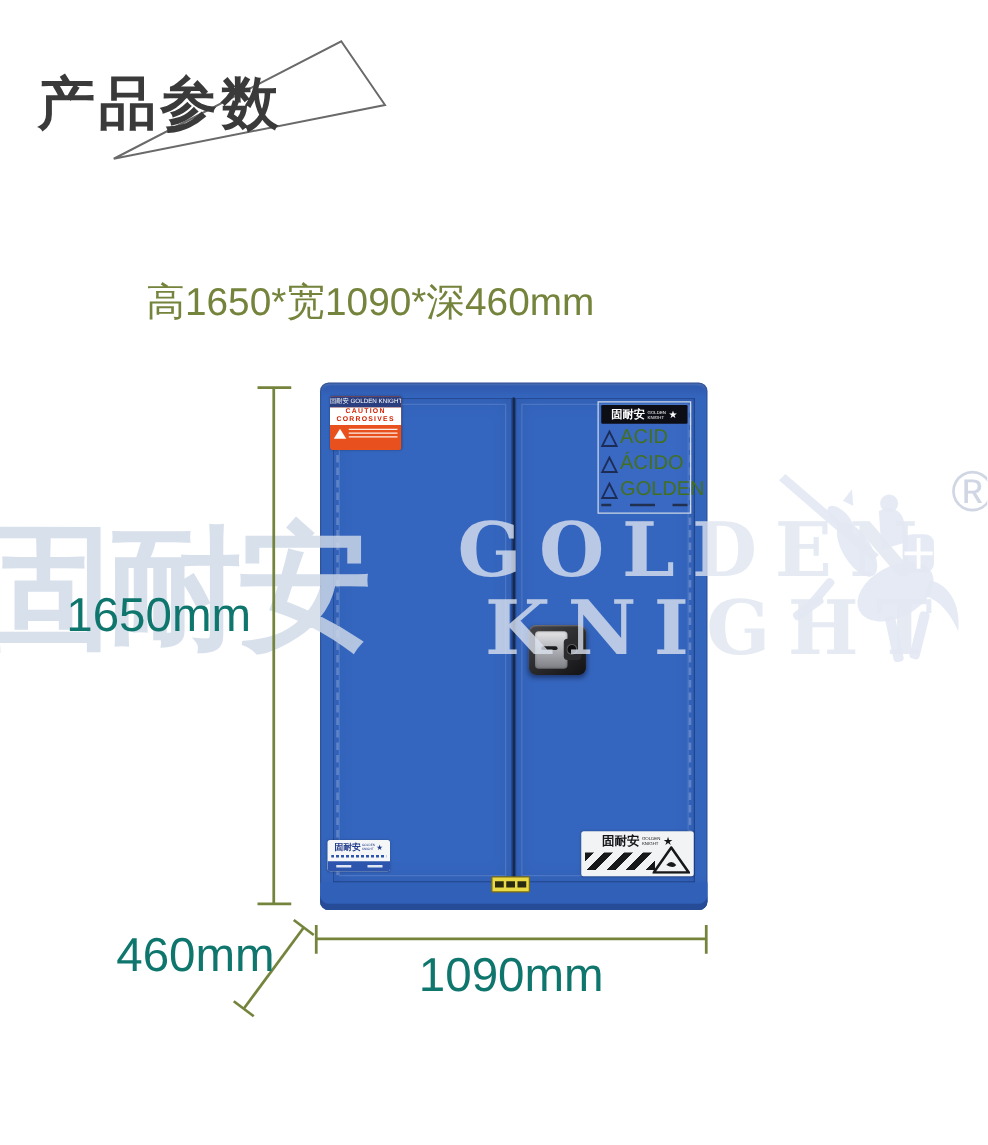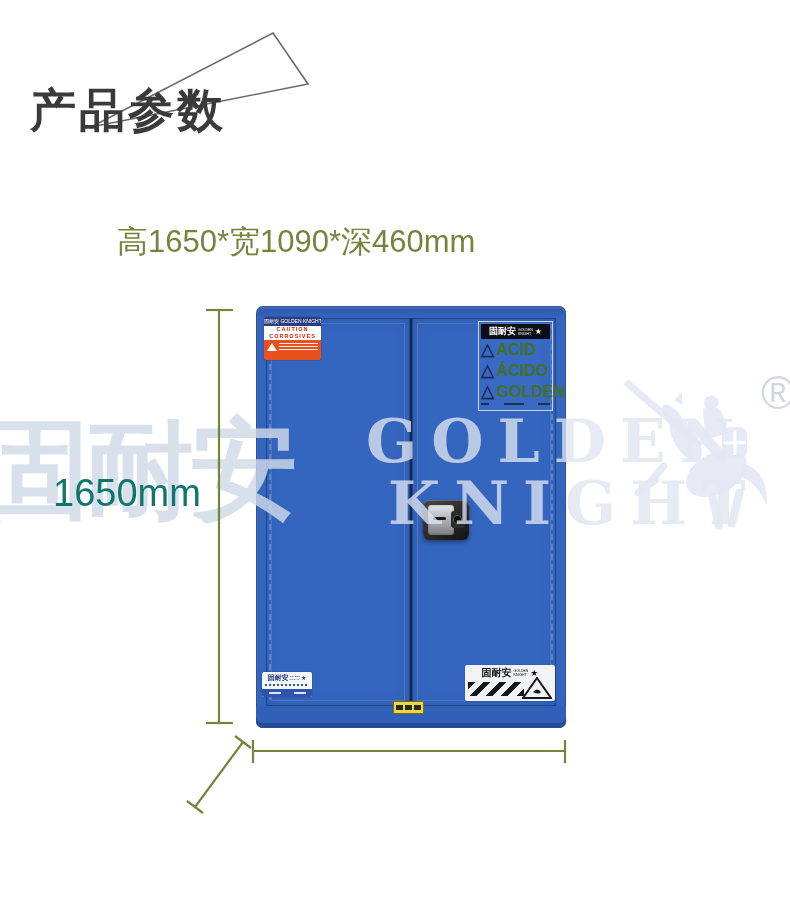--- a/index.html
+++ b/index.html
@@ -3,21 +3,21 @@
 <meta charset="utf-8">
 <style>
   * { margin:0; padding:0; box-sizing:border-box; }
   html,body { background:#ffffff; }
   body { font-family:"Liberation Sans", sans-serif; }
   #stage { position:relative; width:790px; height:916px; background:#fff; overflow:hidden; }
 
   
   .title-tri { position:absolute; left:85px; top:28px; width:230px; height:105px; }
   .page-title { position:absolute; left:30px; top:52px; font-size:46px; font-weight:700;
-                color:#3a3a3a; letter-spacing:3px;margin-top:28px; }
+                color:#3a3a3a; letter-spacing:3px; }
 
   
   .size-text { position:absolute; left:117px; top:221px; font-size:31px; color:#75843c; }
   .cap-box { position:absolute; left:463px; top:211px; width:140px; height:55px;
              border:2px solid #1b1b1b; background:#fff; display:flex; align-items:center;
              justify-content:center; font-size:30px; color:#2e2e2e; }
 
   
   .cabinet { position:absolute; left:256px; top:306px; width:310px; height:422px;
              background:linear-gradient(180deg,#2e57ab 0,#3465bd 12px,#3465bd 392px,#2f58ac 100%);
@@ -55,21 +55,21 @@
   
   .lbl-acid { position:absolute; left:222px; top:15px; width:75px; height:90px;
               border:1px solid #ccd6e6; background:rgba(70,115,205,.28); padding:2px; }
   .lbl-acid .hd { height:15px; background:#0d0d15; border-radius:1px; color:#fff;
                   display:flex; align-items:center; justify-content:center; gap:2px; }
   .lbl-acid .hd .cjk { font-size:9px; font-weight:700; letter-spacing:0; }
   .lbl-acid .hd .en { font-size:3.5px; line-height:4px; text-align:left; }
   .lbl-acid .hd .star { font-size:8px; line-height:8px; }
   .acid-row { display:flex; align-items:center; height:21px; gap:2px; }
   .acid-row .tri { font-size:17px; line-height:17px; color:#1c2c55; font-weight:700; }
-  .acid-row .txt { font-weight:700; color:#44701c; font-size:16px; letter-spacing:0; }
+  .acid-row .txt { font-weight:400; color:#44701c; font-size:16px; letter-spacing:0; }
   .acid-foot { display:flex; justify-content:space-between; align-items:center; margin-top:1px; }
   .acid-foot span { display:block; height:2px; background:#22304f; }
 
   
   .lock { position:absolute; left:167px; top:194px; width:46px; height:40px; border-radius:6px;
           background:linear-gradient(145deg,#46464a,#121214);
           box-shadow:0 2px 4px rgba(0,0,20,.45), inset 0 1px 1px rgba(255,255,255,.25); }
   .lock .paddle { position:absolute; left:5px; top:5px; width:26px; height:30px; border-radius:3px;
                   background:linear-gradient(180deg,#e6e6e8 0,#a9abb0 55%,#7d7f84 100%);
                   box-shadow:inset 0 0 2px rgba(0,0,0,.4); }
@@ -284,14 +284,16 @@
       <line x1="206" y1="723" x2="233" y2="723"></line>
       <line x1="253" y1="751" x2="565" y2="751"></line>
       <line x1="253" y1="740" x2="253" y2="763"></line>
       <line x1="565" y1="740" x2="565" y2="763"></line>
       <line x1="243" y1="742" x2="195" y2="807"></line>
       <line x1="235" y1="736" x2="251" y2="748"></line>
       <line x1="187" y1="801" x2="203" y2="813"></line>
     </g>
   </svg>
   <div class="dim-text t-1650">1650mm</div>
+  <div class="dim-text t-460">460mm</div>
+  <div class="dim-text t-1090">1090mm</div>
 
 </div>
 
 </body></html>

